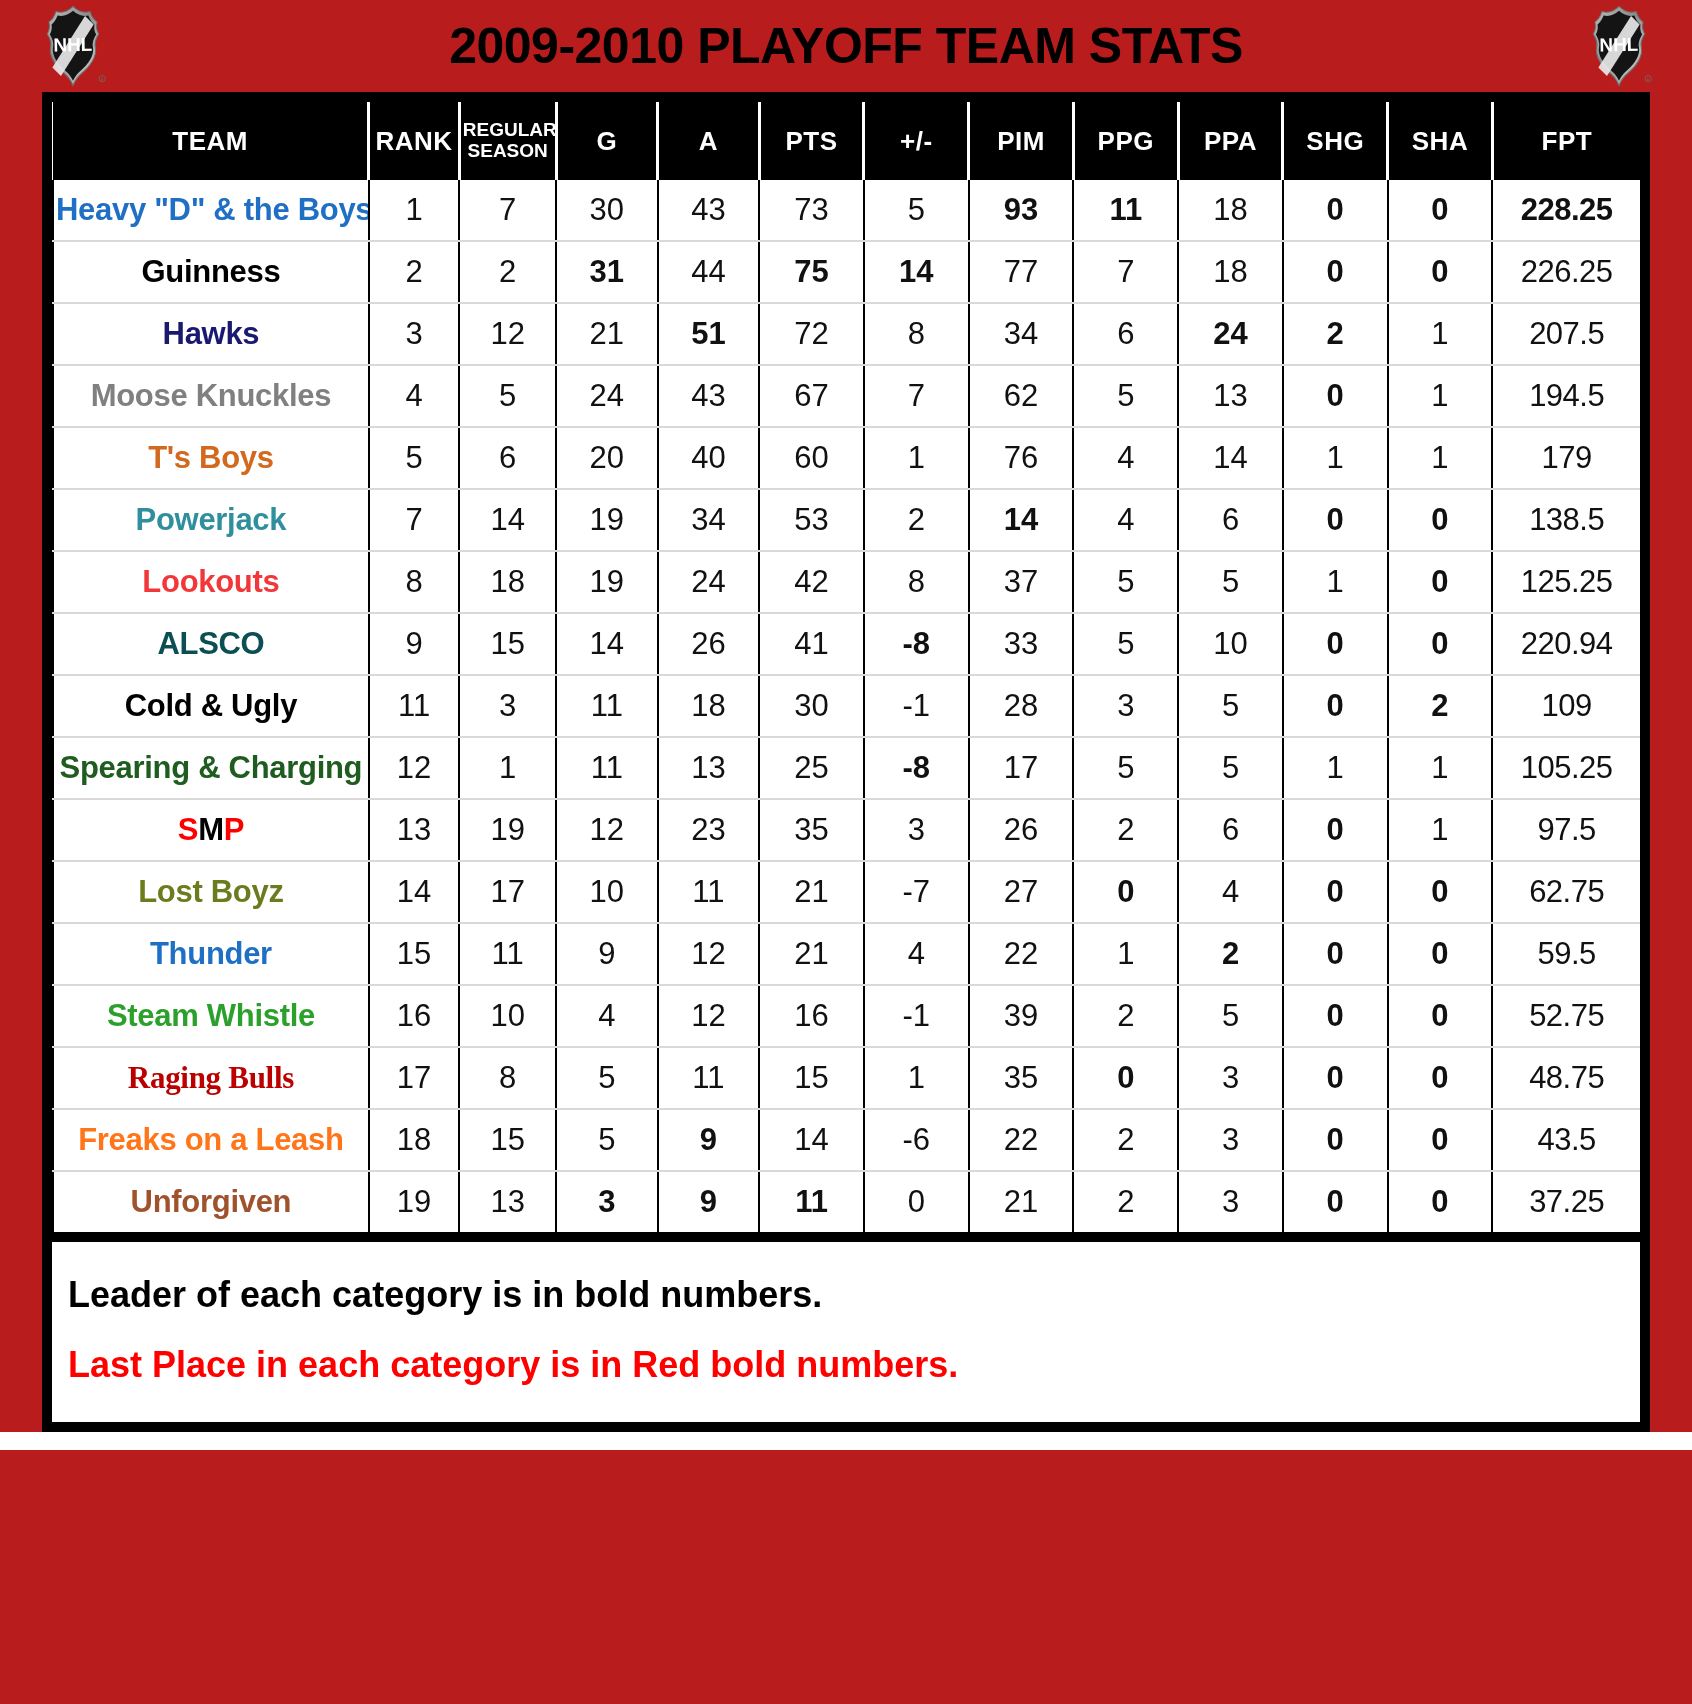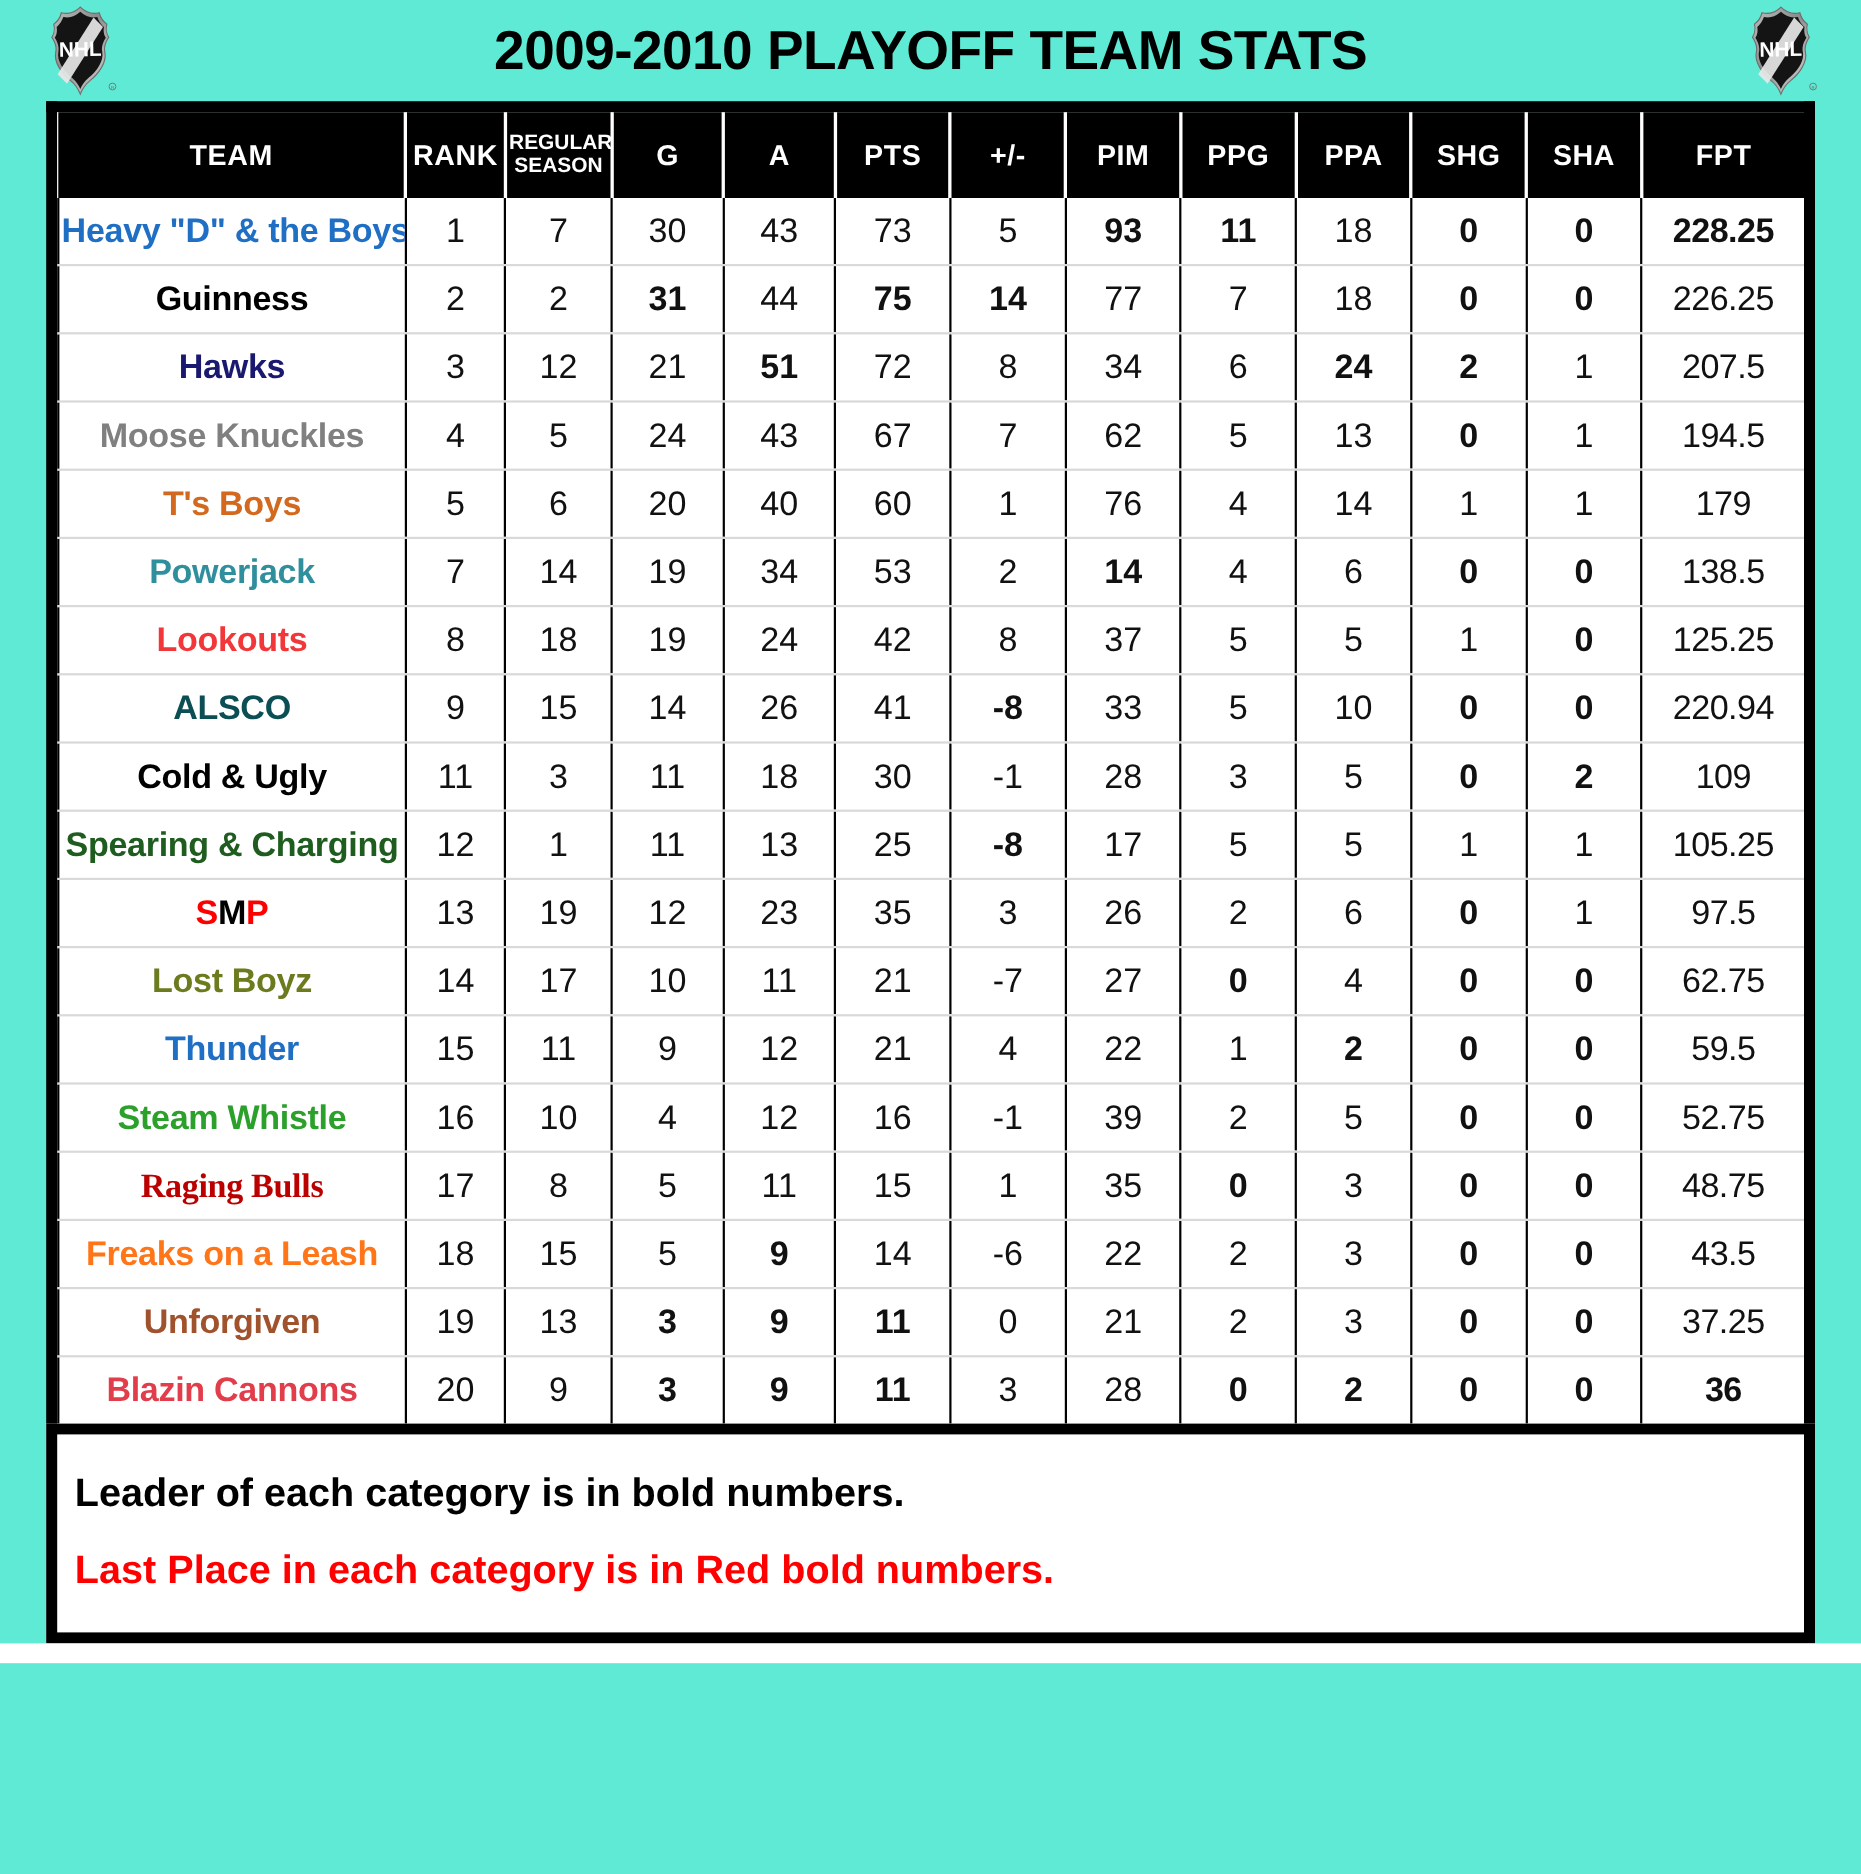--- a/index.html
+++ b/index.html
@@ -10,21 +10,21 @@
   body {
     width: 1692px;
     height: 1704px;
     font-family: "Liberation Sans", sans-serif;
     -webkit-font-smoothing: antialiased;
   }
   .page {
     position: relative;
     width: 1692px;
     height: 1704px;
-    background: #5eead4;
+    background: #b91c1c;
     box-sizing: border-box;
   }
 
   
   .header {
     position: relative;
     height: 92px;
     display: flex;
     align-items: center;
     justify-content: space-between;
@@ -474,35 +474,20 @@
             <td class="red">9</td>
             <td class="red">11</td>
             <td>0</td>
             <td>21</td>
             <td>2</td>
             <td>3</td>
             <td class="red">0</td>
             <td class="red">0</td>
             <td class="fpt">37.25</td>
           </tr>
-          <tr>
-            <td class="team" style="color: rgb(226, 61, 75);">Blazin Cannons</td>
-            <td>20</td>
-            <td>9</td>
-            <td class="red">3</td>
-            <td class="red">9</td>
-            <td class="red">11</td>
-            <td>3</td>
-            <td>28</td>
-            <td class="red">0</td>
-            <td class="red">2</td>
-            <td class="red">0</td>
-            <td class="red">0</td>
-            <td class="fpt red">36</td>
-          </tr>
         </tbody>
     </table>
   </div>
 
   <div class="legend-wrap">
     <div class="legend-line">Leader of each category is in bold numbers.</div>
     <div class="legend-line red">Last Place in each category is in Red bold numbers.</div>
   </div>
 
   <div class="bottom-pad"></div>

